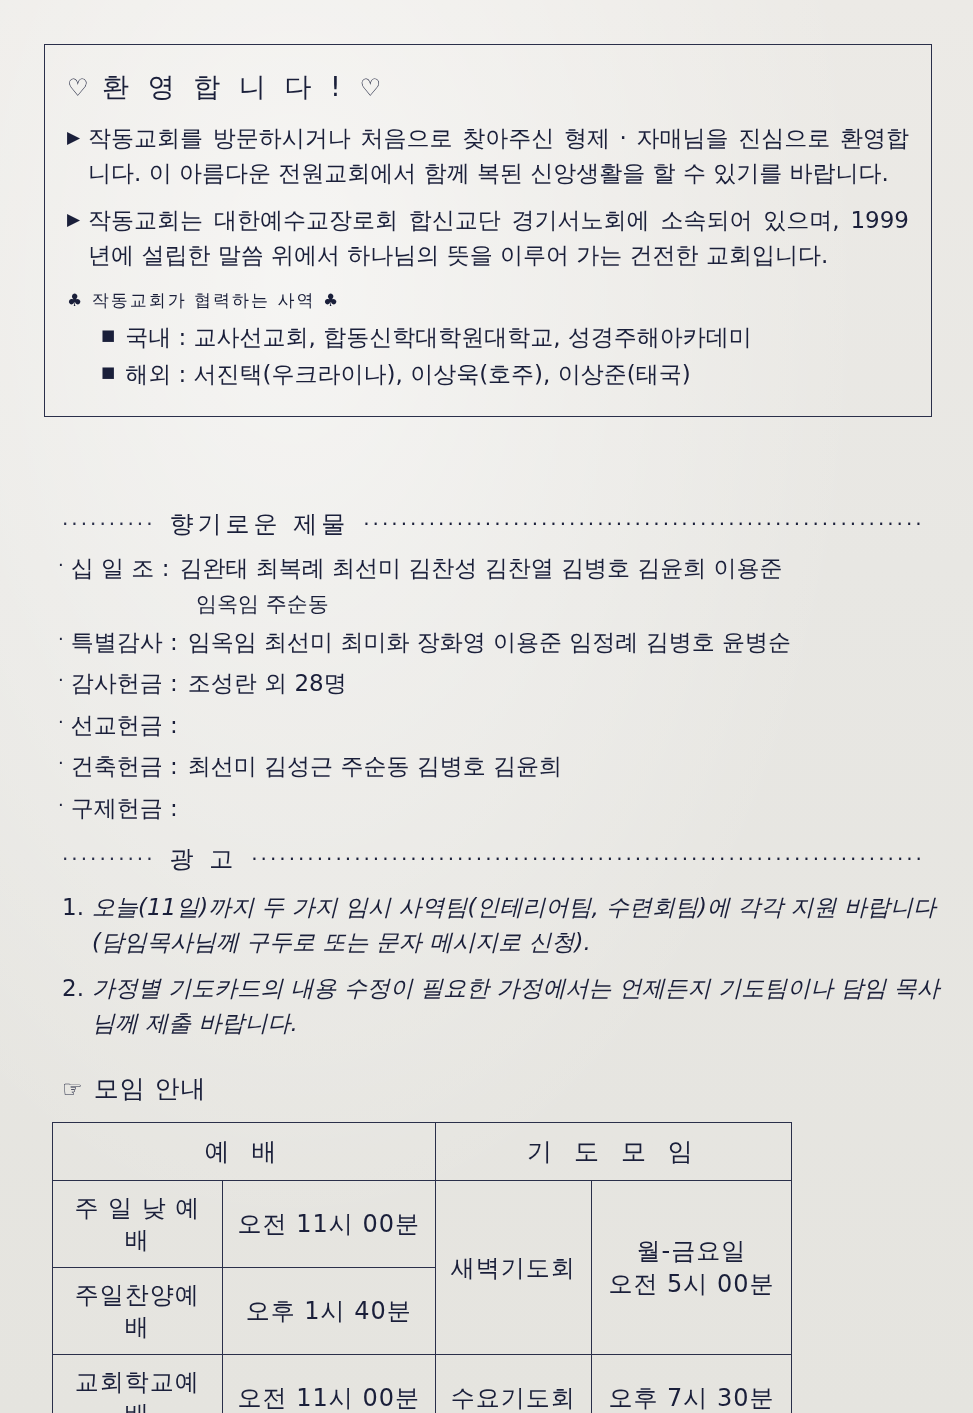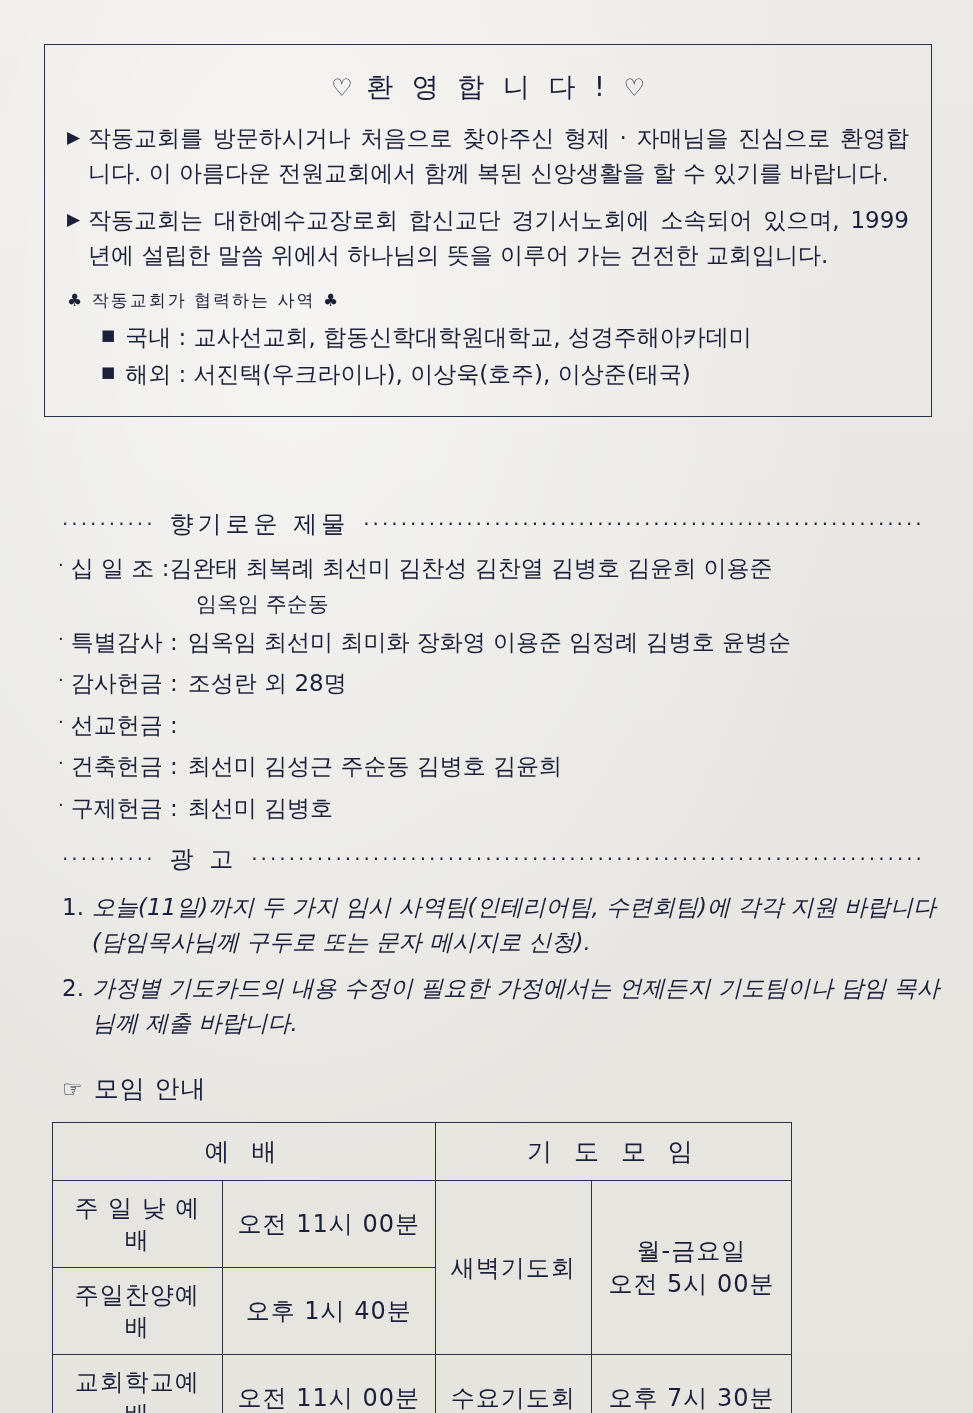--- a/index.html
+++ b/index.html
@@ -33,21 +33,21 @@
   .welcome-box {
     position: absolute;
     left: 44px;
     top: 44px;
     width: 888px;
     border: 1.5px solid #2a2f4a;
     box-sizing: border-box;
     padding: 18px 22px 20px 22px;
   }
   .welcome-title {
-    text-align: center;
+    text-align: left;
     font-size: 27px;
     letter-spacing: 5px;
     margin: 6px 0 16px 0;
     font-weight: 500;
   }
   .welcome-title .heart {
     letter-spacing: 0;
     font-size: 24px;
   }
   .bullet-item {
@@ -248,21 +248,21 @@
     <span class="dots-left">··········</span>
     <span class="dh-label">향기로운 제물</span>
     <span class="dots-right">··········································································</span>
   </div>
 
   <div class="offer-list" style="top: 551px;">
 
     <div class="offer-row">
       <span class="offer-dot">·</span>
       <span class="offer-label">십 일 조 :</span>
-      <span class="offer-names" style="">김완태 최복례 최선미 김찬성 김찬열 김병호 김윤희 이용준</span>
+      <span class="offer-names" style="margin-left:10px">김완태 최복례 최선미 김찬성 김찬열 김병호 김윤희 이용준</span>
     </div>
     <div class="offer-cont">임옥임 주순동</div>
 
     <div class="offer-row">
       <span class="offer-dot">·</span>
       <span class="offer-label">특별감사 :</span>
       <span class="offer-names" style="margin-left:10px">임옥임 최선미 최미화 장화영 이용준 임정례 김병호 윤병순</span>
     </div>
 
     <div class="offer-row">
@@ -278,21 +278,20 @@
 
     <div class="offer-row">
       <span class="offer-dot">·</span>
       <span class="offer-label">건축헌금 :</span>
       <span class="offer-names" style="margin-left:10px">최선미 김성근 주순동 김병호 김윤희</span>
     </div>
 
     <div class="offer-row">
       <span class="offer-dot">·</span>
       <span class="offer-label">구제헌금 :</span>
-      <span class="offer-names" style="margin-left:10px">최선미 김병호</span>
     </div>
   </div>
 
   <div class="dot-heading" style="top: 843px;">
     <span class="dots-left">··········</span>
     <span class="dh-label">광     고</span>
     <span class="dots-right">··········································································</span>
   </div>
 
   <div class="notice-list" style="top: 890px;">

